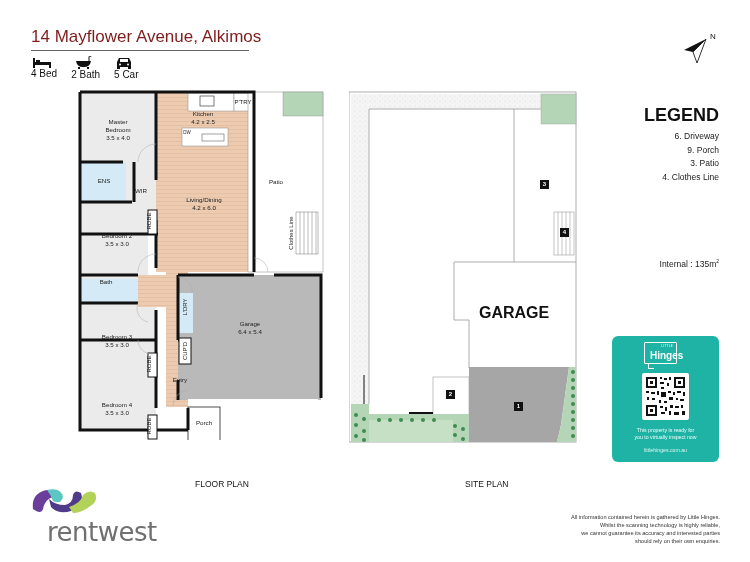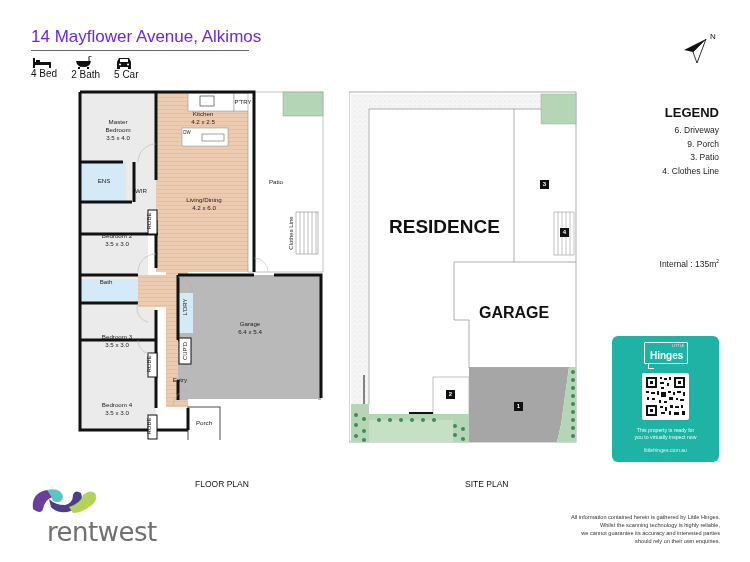--- a/index.html
+++ b/index.html
@@ -2,39 +2,39 @@
 <html><head>
 <meta charset="utf-8">
 <style>
   * { box-sizing: border-box; margin: 0; padding: 0; }
   html, body { width: 750px; height: 562px; background: #ffffff; overflow: hidden; }
   body { position: relative; font-family: "Liberation Sans", sans-serif; color: #111; }
 
   .abs { position: absolute; }
 
   
-  .title { left: 31px; top: 27px; font-size: 17px; color: #6d28d9; white-space: nowrap; }
+  .title { left: 31px; top: 27px; font-size: 17px; color: #7f1d1d; white-space: nowrap; }
   .title-rule { left: 31px; top: 50px; width: 218px; height: 1px; background: #666; }
   .features { left: 31px; top: 56px; display: flex; align-items: center; font-size: 10px; gap: 0; }
   .feat { display: flex; align-items: center; margin-right: 14px; flex-direction: column; }
   .feat svg { margin-right: 5px; }
 
   
   .compass { left: 682px; top: 34px; }
 
   
   .legend { right: 31px; top: 105px; text-align: right; }
-  .legend-title { font-size: 13px; font-weight: bold; color: #111; margin-bottom: 4px; }
+  .legend-title { font-size: 18px; font-weight: bold; color: #111; margin-bottom: 4px; }
   .legend-item { font-size: 8.5px; color: #222; line-height: 13.5px; }
   .internal { right: 31px; top: 258px; font-size: 8.5px; color: #222; }
   .internal sup { font-size: 5px; }
 
   
   .qr-card { left: 612px; top: 336px; width: 107px; height: 126px; background: #1fb3a5; border-radius: 6px; }
-  .hinges-logo { left: 32px; top: 6px; width: 44px; height: 22px; border: 1.3px solid #fff; border-radius: 1px; }
+  .hinges-logo { left: 32px; top: 6px; width: 33px; height: 22px; border: 1.3px solid #fff; border-radius: 1px; }
   .hinges-small { position: absolute; right: 3px; top: 1px; font-size: 3px; color: #fff; letter-spacing: 0.3px; }
   .hinges-word { position: absolute; left: 5px; top: 7px; font-size: 10px; color: #fff; font-weight: bold; }
   .hinges-tail { left: 36px; top: 27px; width: 6px; height: 6px; border-left: 1.3px solid #fff; border-bottom: 1.3px solid #fff; }
   .qr-box { left: 30px; top: 37px; width: 47px; height: 47px; background: #fff; border-radius: 2px; }
   .qr-text { left: 0; width: 107px; text-align: center; color: #e9fffb; font-size: 5.2px; line-height: 7px; }
 
   
   .plan-label { font-size: 8.5px; color: #111; padding-left: 28px; }
   .disclaimer { right: 30px; top: 513px; text-align: right; font-size: 5.6px; line-height: 8px; color: #333; }
 
@@ -290,21 +290,20 @@
       <circle cx="224" cy="306" r="2"></circle>
         <circle cx="224" cy="314" r="2"></circle>
         <circle cx="224" cy="322" r="2"></circle>
       <circle cx="224" cy="330" r="2"></circle>
         <circle cx="224" cy="338" r="2"></circle>
         <circle cx="224" cy="346" r="2"></circle>
     </g>
     <line x1="60" y1="323" x2="84" y2="323" stroke="#111" stroke-width="2"></line>
     <line x1="15" y1="285" x2="15" y2="314" stroke="#111" stroke-width="1"></line>
   </svg>
-  <div class="site-label-big" style="left:40px;top:126px;font-size:19px;">RESIDENCE</div>
   <div class="site-label-big" style="left:130px;top:214px;font-size:16px;">GARAGE</div>
   <div class="num-badge" style="left:165px;top:312px;">1</div>
   <div class="num-badge" style="left:97px;top:300px;">2</div>
   <div class="num-badge" style="left:191px;top:90px;">3</div>
   <div class="num-badge" style="left:211px;top:138px;">4</div>
 </div>
 
 <div class="abs qr-card">
   <div class="abs hinges-logo">
     <span class="hinges-small">LITTLE</span>

